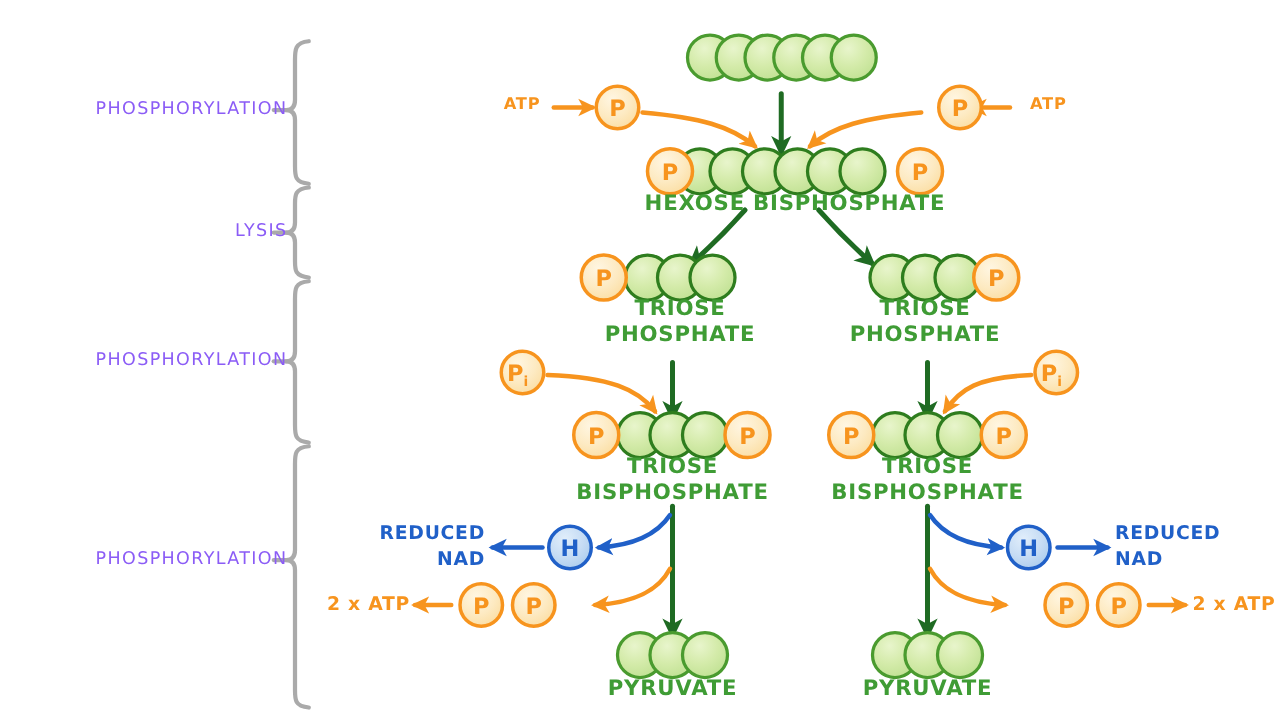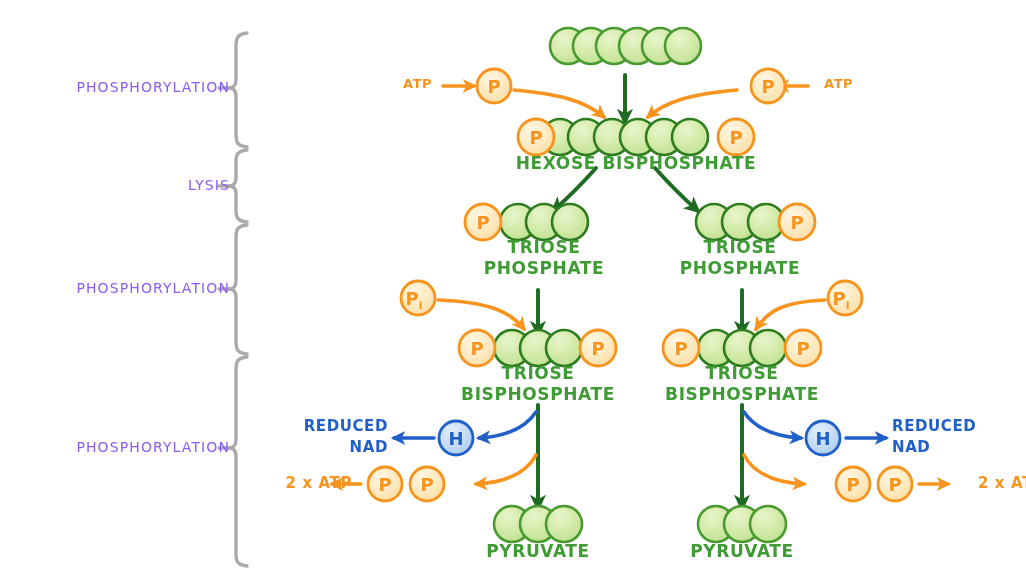--- a/index.html
+++ b/index.html
@@ -48,21 +48,21 @@
   .side-label {
     position: absolute;
     font-weight: bold;
     font-size: 15px;
     letter-spacing: 0.6px;
     white-space: nowrap;
     line-height: 21px;
     font-family: "DejaVu Sans", "Liberation Sans", sans-serif;
   }
   .side-label.blue { color: #2060c8; }
-  .side-label.orange { color: #f7941e; margin-left: 24px; }
+  .side-label.orange { color: #f7941e; }
   .atp-label {
     position: absolute;
     color: #f7941e;
     font-weight: bold;
     font-size: 13px;
     letter-spacing: 0.6px;
     white-space: nowrap;
     font-family: "DejaVu Sans", "Liberation Sans", sans-serif;
   }
 </style>

